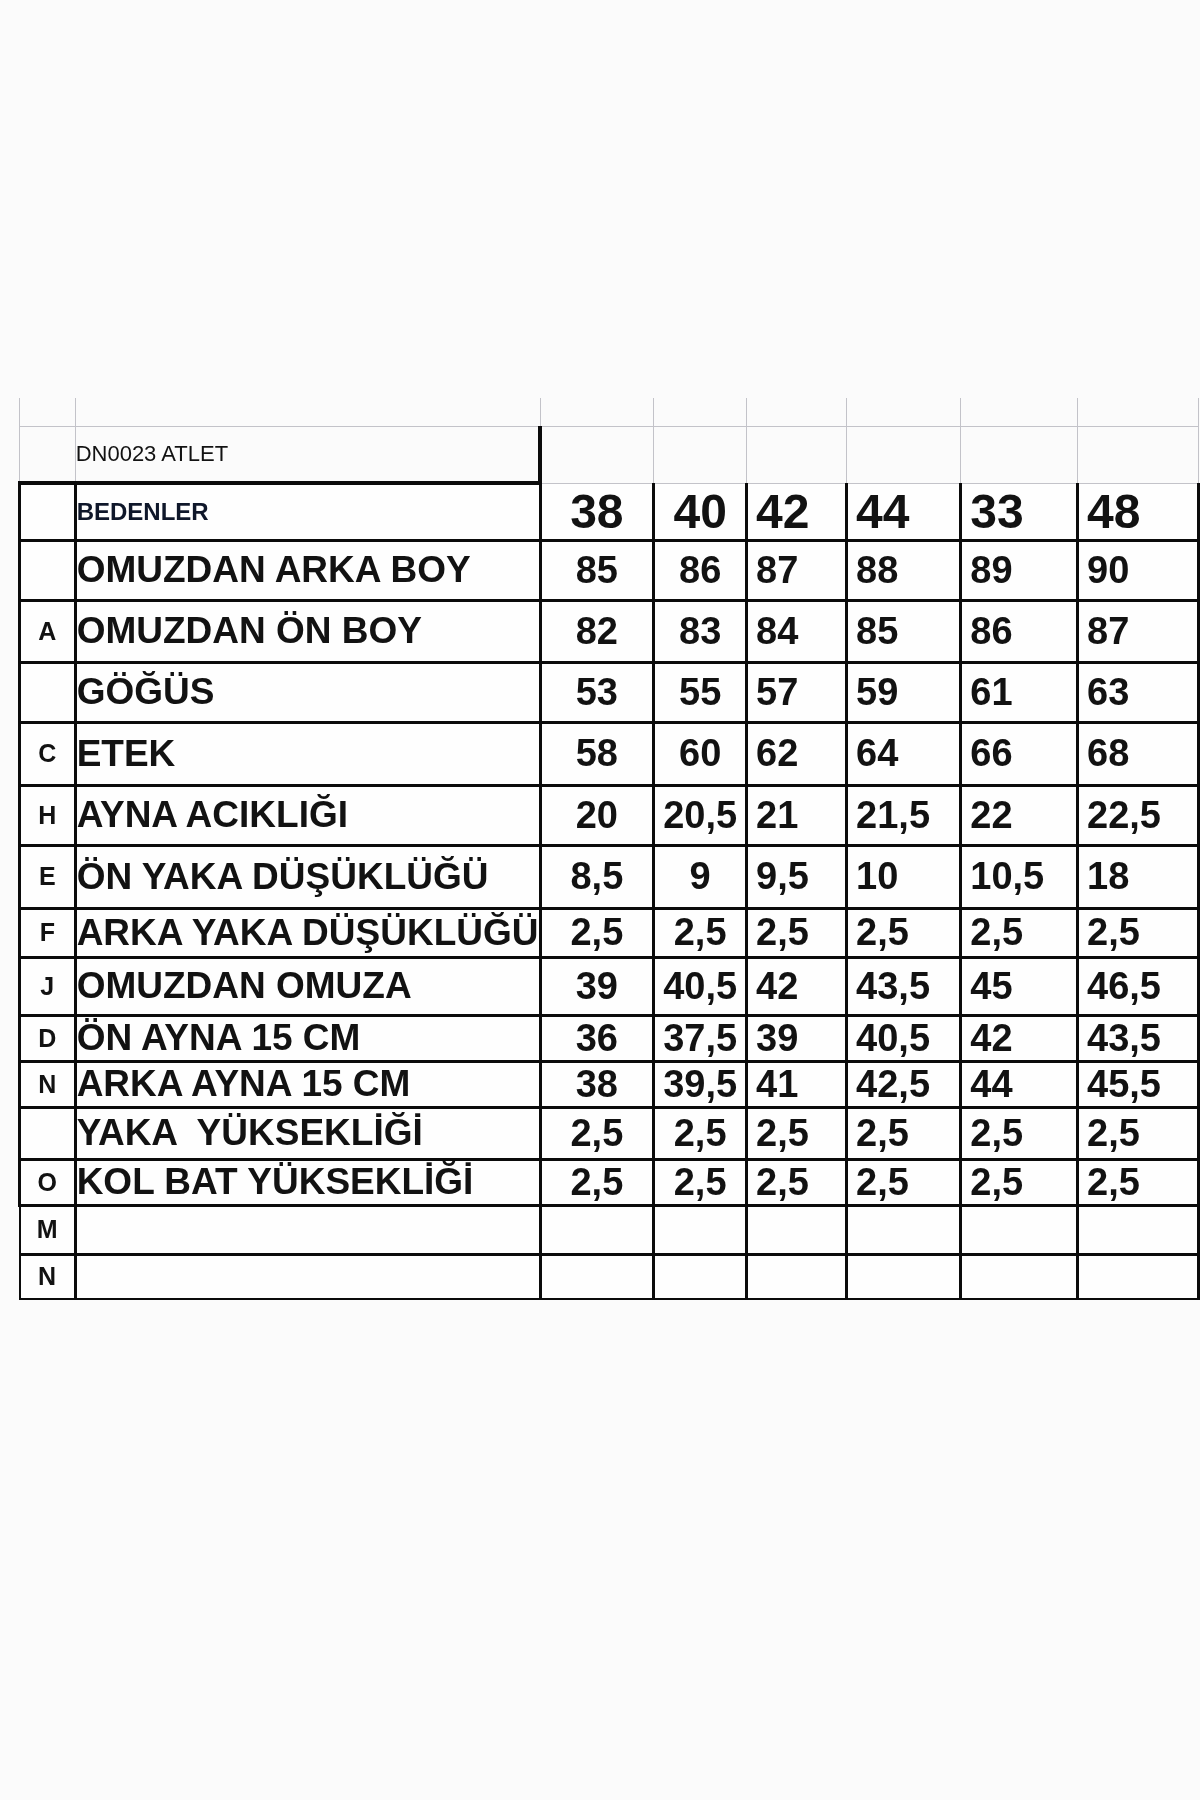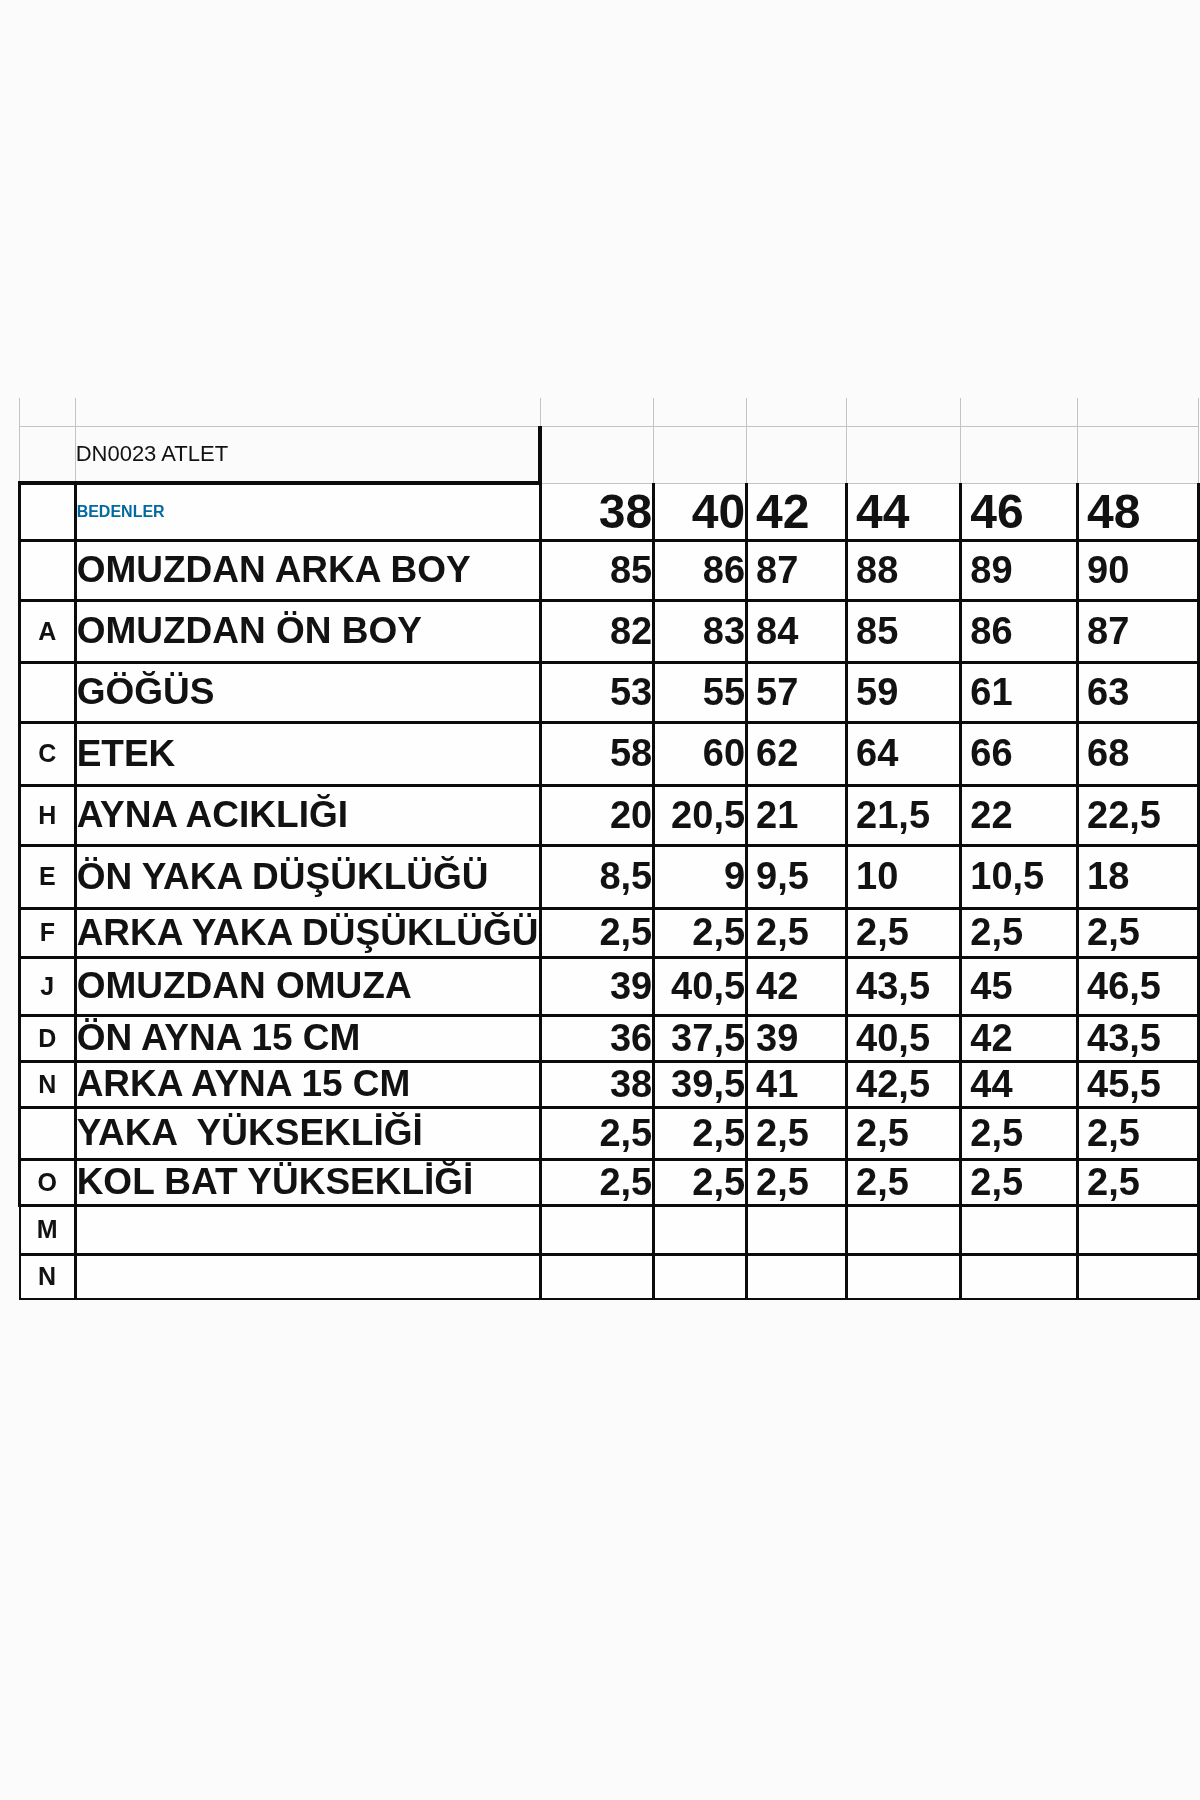--- a/index.html
+++ b/index.html
@@ -18,25 +18,25 @@
   table.chart td {
     padding:0; overflow:hidden;
     border:3px solid #0b0b0b;
     color:#121212; font-weight:bold;
     vertical-align:middle;
     background:#fefefe;
   }
   td.code  { border-left-width:6px; border-right-width:8px; text-align:center; font-size:25px; }
   td.label { border-right-width:4px; text-align:left; padding-left:10px; font-size:37px; white-space:pre; }
   td.val   { font-size:38px; }
-  td.val.a-c { text-align:right; }
+  td.val.a-c { text-align:center; }
   td.val.a-l { text-align:left; padding-left:8px; }
 
   tr.hdr td.val  { font-size:48px; border-top:1px solid #c3c3c9; }
-  tr.hdr td.label{ color:#0369a1; font-size:16px; }
+  tr.hdr td.label{ color:#0f172a; font-size:24px; }
 
   
   tr.gray td { border:1px solid #c3c3c9; background:transparent; font-weight:normal; }
   tr.gray.stub td { border-top:none; }
   tr.gray td.dnb { border-right:4px solid #0b0b0b; border-bottom:4px solid #0b0b0b; }
   tr.gray td.bb  { border-bottom:4px solid #0b0b0b; }
   td.dn { color:#8e3a28; font-size:22px; font-weight:normal; text-align:left; padding-left:8px; white-space:pre; }
 
   tr.thinleft td.code { border-left-width:2px; }
   tr.last td { border-bottom-width:2px; }
@@ -77,21 +77,21 @@
           <td></td>
           <td></td>
         </tr>
         <tr class="hdr" style="height: 57px;">
           <td class="code"></td>
           <td class="label">BEDENLER</td>
           <td class="val a-c">38</td>
           <td class="val a-c">40</td>
           <td class="val a-l">42</td>
           <td class="val a-l">44</td>
-          <td class="val a-l">46</td>
+          <td class="val a-l">33</td>
           <td class="val a-l">48</td>
         </tr>
         <tr style="height: 60px;">
           <td class="code"></td>
           <td class="label">OMUZDAN ARKA BOY</td>
           <td class="val a-c">85</td>
           <td class="val a-c">86</td>
           <td class="val a-l">87</td>
           <td class="val a-l">88</td>
           <td class="val a-l">89</td>

